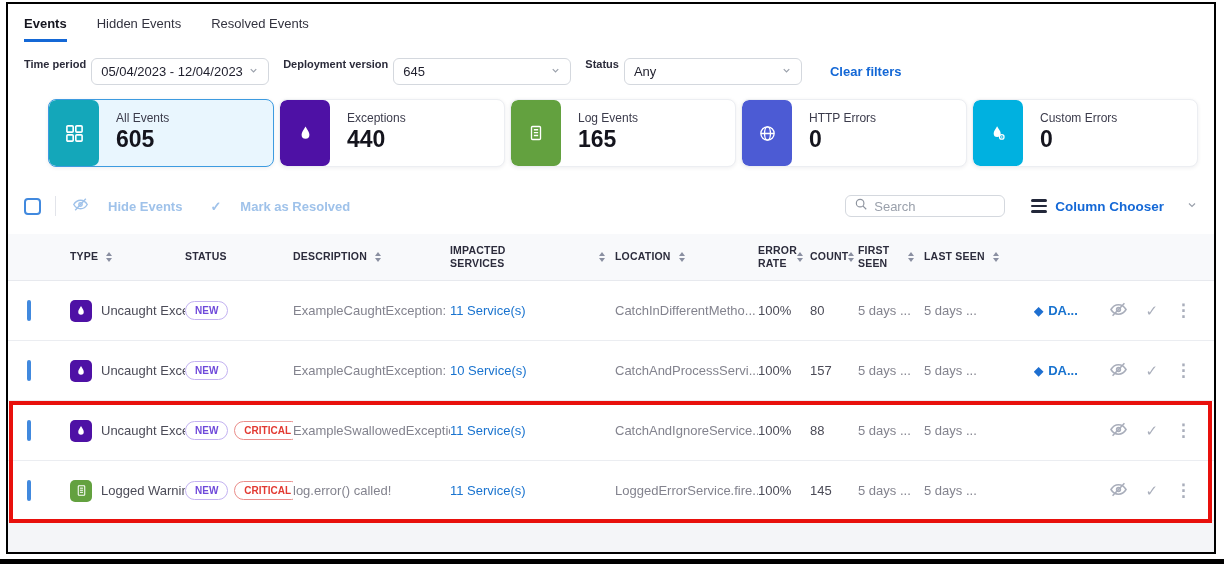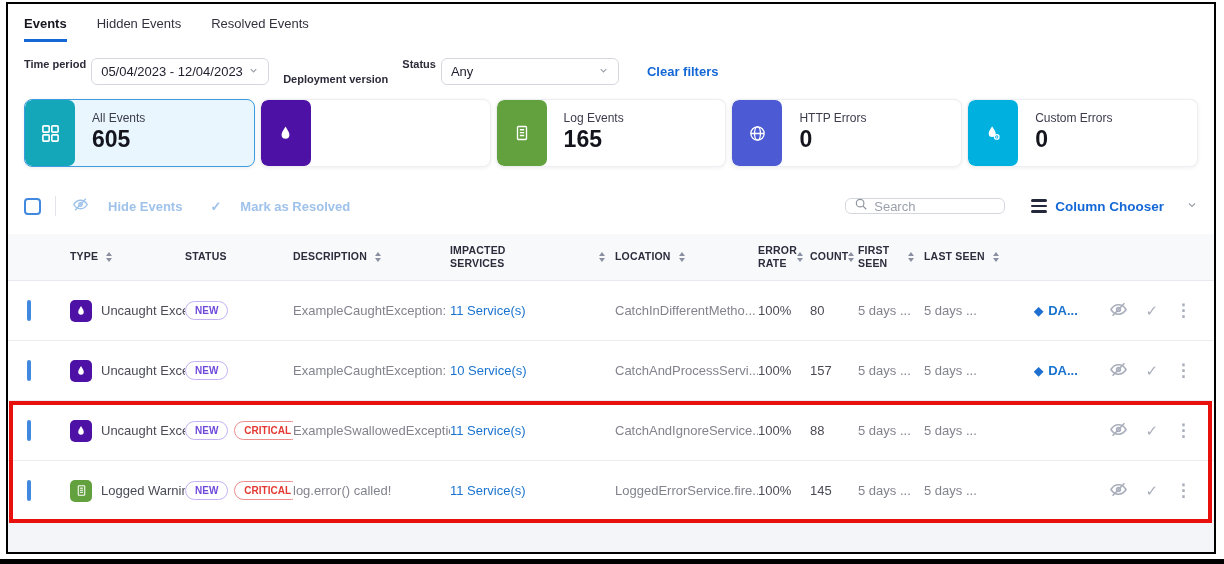--- a/index.html
+++ b/index.html
@@ -18,21 +18,21 @@
   .filters { display:flex; align-items:flex-end; gap:14px; padding:16px 16px 0 16px; }
   .fgroup { display:flex; flex-direction:row; gap:5px; }
   .flabel { font-size:11px; font-weight:700; color:#2b2b3a; }
   .select { width:178px; height:27px; border:1px solid #d4d8de; border-radius:6px;
     background:#fff; display:flex; align-items:center; justify-content:space-between;
     padding:0 9px; font-size:13px; color:#1e1e2c; cursor:pointer; }
   .select .chev { color:#9aa0ab; }
   .clear-filters { font-size:13px; font-weight:700; color:#1468d6; margin:0 0 6px 14px; cursor:pointer; }
 
   
-  .cards { display:flex; gap:5px; padding:14px 16px 0 16px; }
+  .cards { display:flex; gap:5px; padding:14px 16px 0 16px;margin-left:24px; }
   .card { flex:1; height:68px; background:#fff; border:1px solid #eceef2; border-radius:8px;
     box-shadow:0 1px 4px rgba(20,20,40,.07); display:flex; overflow:hidden; cursor:pointer; }
   .card.selected { background:#e9f6fe; border:1.5px solid #3d9be0; }
   .cicon { width:50px; flex:0 0 50px; border-radius:7px; display:flex; align-items:center;
     justify-content:center; color:#fff; }
   .c-teal   { background:#14a7ba; } .c-purple { background:#4e11a5; }
   .c-green  { background:#63a13f; } .c-indigo { background:#4c5bd4; }
   .c-cyan   { background:#00b1e0; }
   .cbody { padding:11px 0 0 17px; }
   .clabel { font-size:12px; color:#3b3b4b; }
@@ -41,21 +41,21 @@
   
   .toolbar { display:flex; align-items:center; padding:0 16px; margin-top:24px; height:30px; }
   .cb { width:17px; height:17px; border:2px solid #4189de; border-radius:4px; background:#fff;
     flex:0 0 17px; cursor:pointer; }
   .tdiv { width:1px; height:20px; background:#e2e4ea; margin:0 16px 0 14px; }
   .tb-btn { display:flex; align-items:center; gap:19px; background:none; border:none;
     font-size:13px; font-weight:700; color:#9fc2ea; margin-right:28px; cursor:pointer;
     font-family:inherit; }
   .tb-btn svg, .tb-btn .glyph { color:#9fc2ea; }
   .spacer { flex:1; }
-  .searchbox { width:160px; height:16px; border:1px solid #d4d8de; border-radius:6px;
+  .searchbox { width:160px; height:22px; border:1px solid #d4d8de; border-radius:6px;
     display:flex; align-items:center; padding:0 8px; gap:6px; color:#8d939e; background:#fff; }
   .searchbox input { border:none; outline:none; width:110px; font-size:13px;
     font-family:inherit; color:#2a2a36; background:transparent; }
   .searchbox input::placeholder { color:#9aa0ab; }
   .colchooser { display:flex; align-items:center; gap:8px; margin-left:26px; cursor:pointer; }
   .burger { display:flex; flex-direction:column; gap:3px; }
   .burger i { display:block; width:16px; height:2.5px; background:#23283a; border-radius:2px; }
   .colchooser .lbl { font-size:13.5px; font-weight:700; color:#1468d6; }
   .colchooser .chev { color:#9aa0ab; margin-left:14px; }
 
@@ -119,20 +119,28 @@
         <span>05/04/2023 - 12/04/2023</span>
         <span class="chev">
           <svg width="11" height="11" viewBox="0 0 24 24" fill="none" stroke="currentColor" stroke-width="2.6">
               <path d="M6 9l6 6 6-6"></path>
             </svg>
         </span>
       </div>
     </div>
     <div class="fgroup">
       <div class="flabel">Deployment version</div>
+      <div class="select">
+        <span>645</span>
+        <span class="chev">
+          <svg width="11" height="11" viewBox="0 0 24 24" fill="none" stroke="currentColor" stroke-width="2.6">
+              <path d="M6 9l6 6 6-6"></path>
+            </svg>
+        </span>
+      </div>
     </div>
     <div class="fgroup">
       <div class="flabel">Status</div>
       <div class="select">
         <span>Any</span>
         <span class="chev">
           <svg width="11" height="11" viewBox="0 0 24 24" fill="none" stroke="currentColor" stroke-width="2.6">
               <path d="M6 9l6 6 6-6"></path>
             </svg>
         </span>
@@ -154,20 +162,24 @@
       <div class="cbody">
         <div class="clabel">All Events</div>
         <div class="cvalue">605</div>
       </div>
     </div>
     <div class="card">
       <div class="cicon c-purple">
         <svg width="17" height="17" viewBox="0 0 20 20" fill="currentColor">
           <path d="M10 1.8 C7.6 6.4 5.4 8.4 5.4 11.5 a4.6 4.6 0 0 0 9.2 0 C14.6 8.4 12.4 6.4 10 1.8 Z"></path>
         </svg>
+      </div>
+      <div class="cbody">
+        <div class="clabel">Exceptions</div>
+        <div class="cvalue">440</div>
       </div>
     </div>
     <div class="card">
       <div class="cicon c-green">
         <svg width="18" height="18" viewBox="0 0 20 20" fill="none" stroke="currentColor" stroke-width="1.5">
           <rect x="5" y="2.8" width="10" height="14.4" rx="1.2"></rect>
           <line x1="7.6" y1="6.4" x2="12.4" y2="6.4"></line>
             <line x1="7.6" y1="9.6" x2="12.4" y2="9.6"></line>
             <line x1="7.6" y1="12.8" x2="12.4" y2="12.8"></line>
         </svg>

